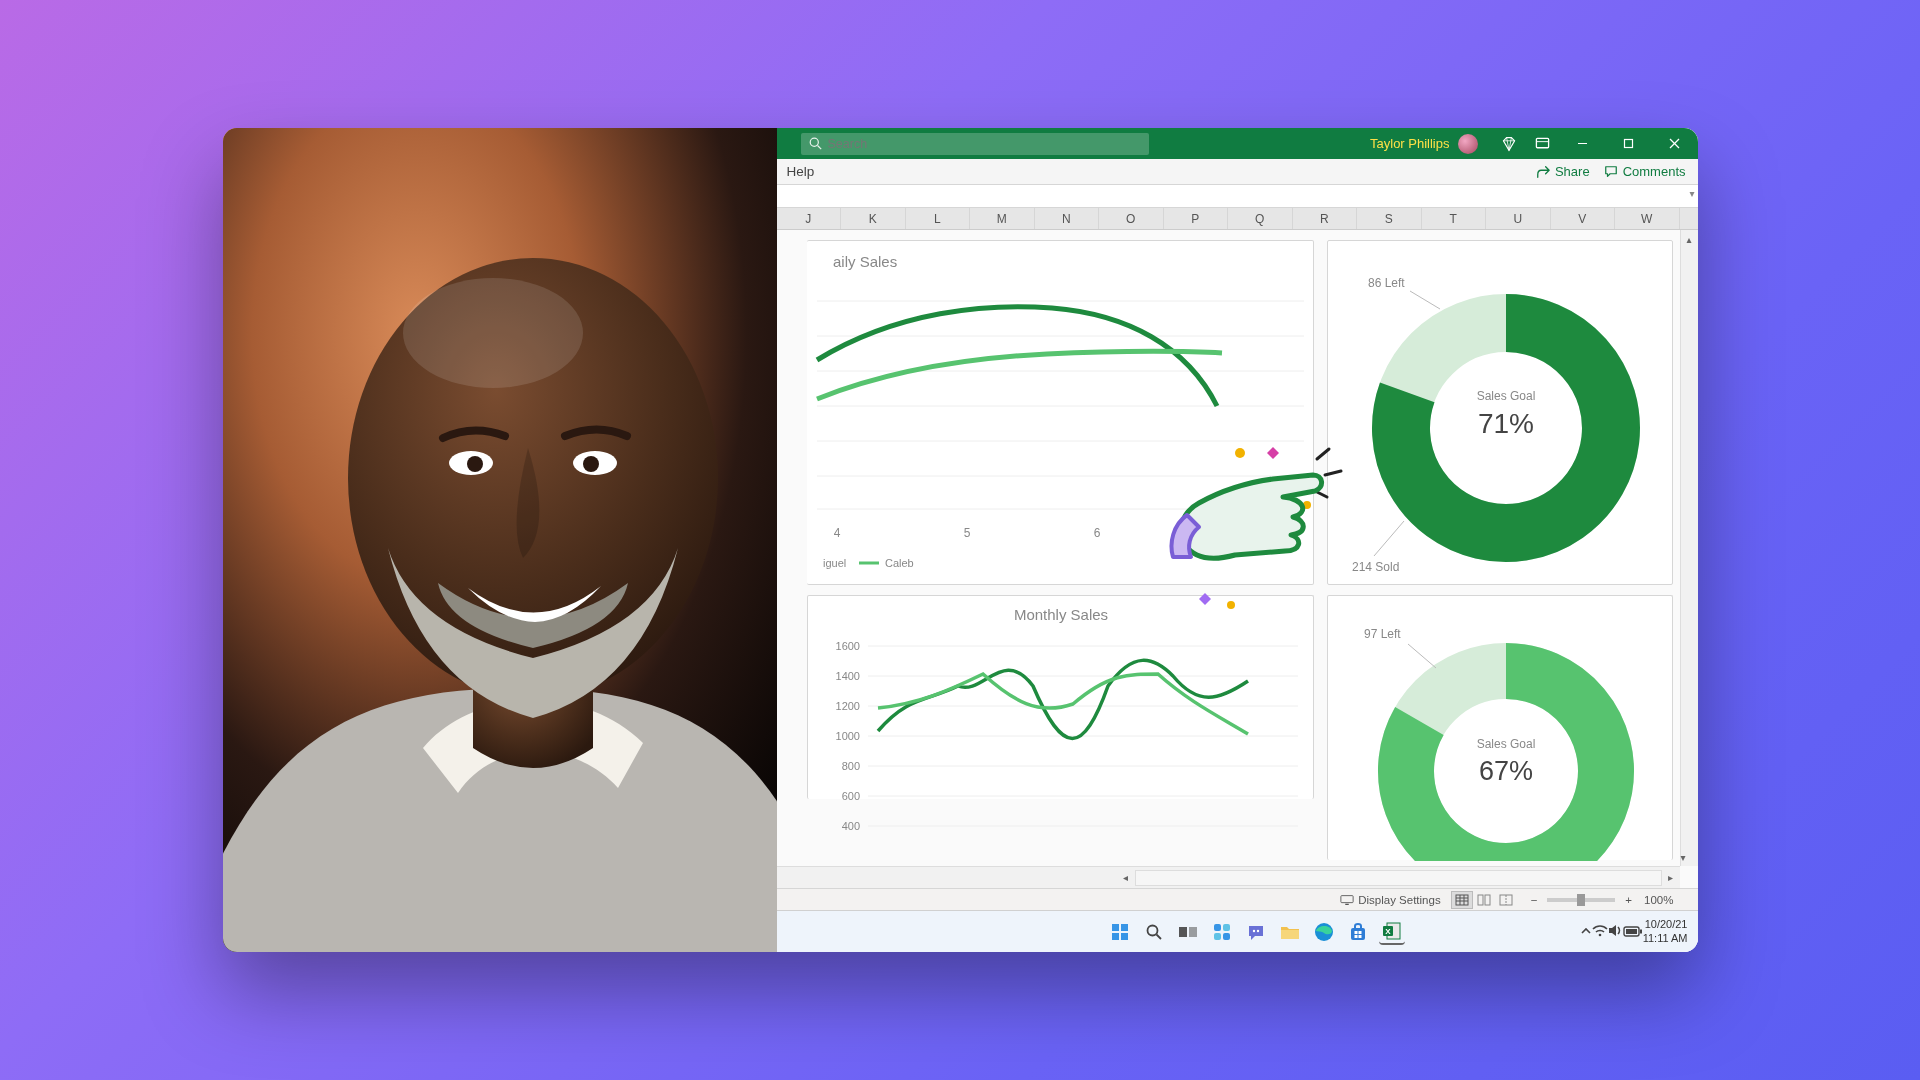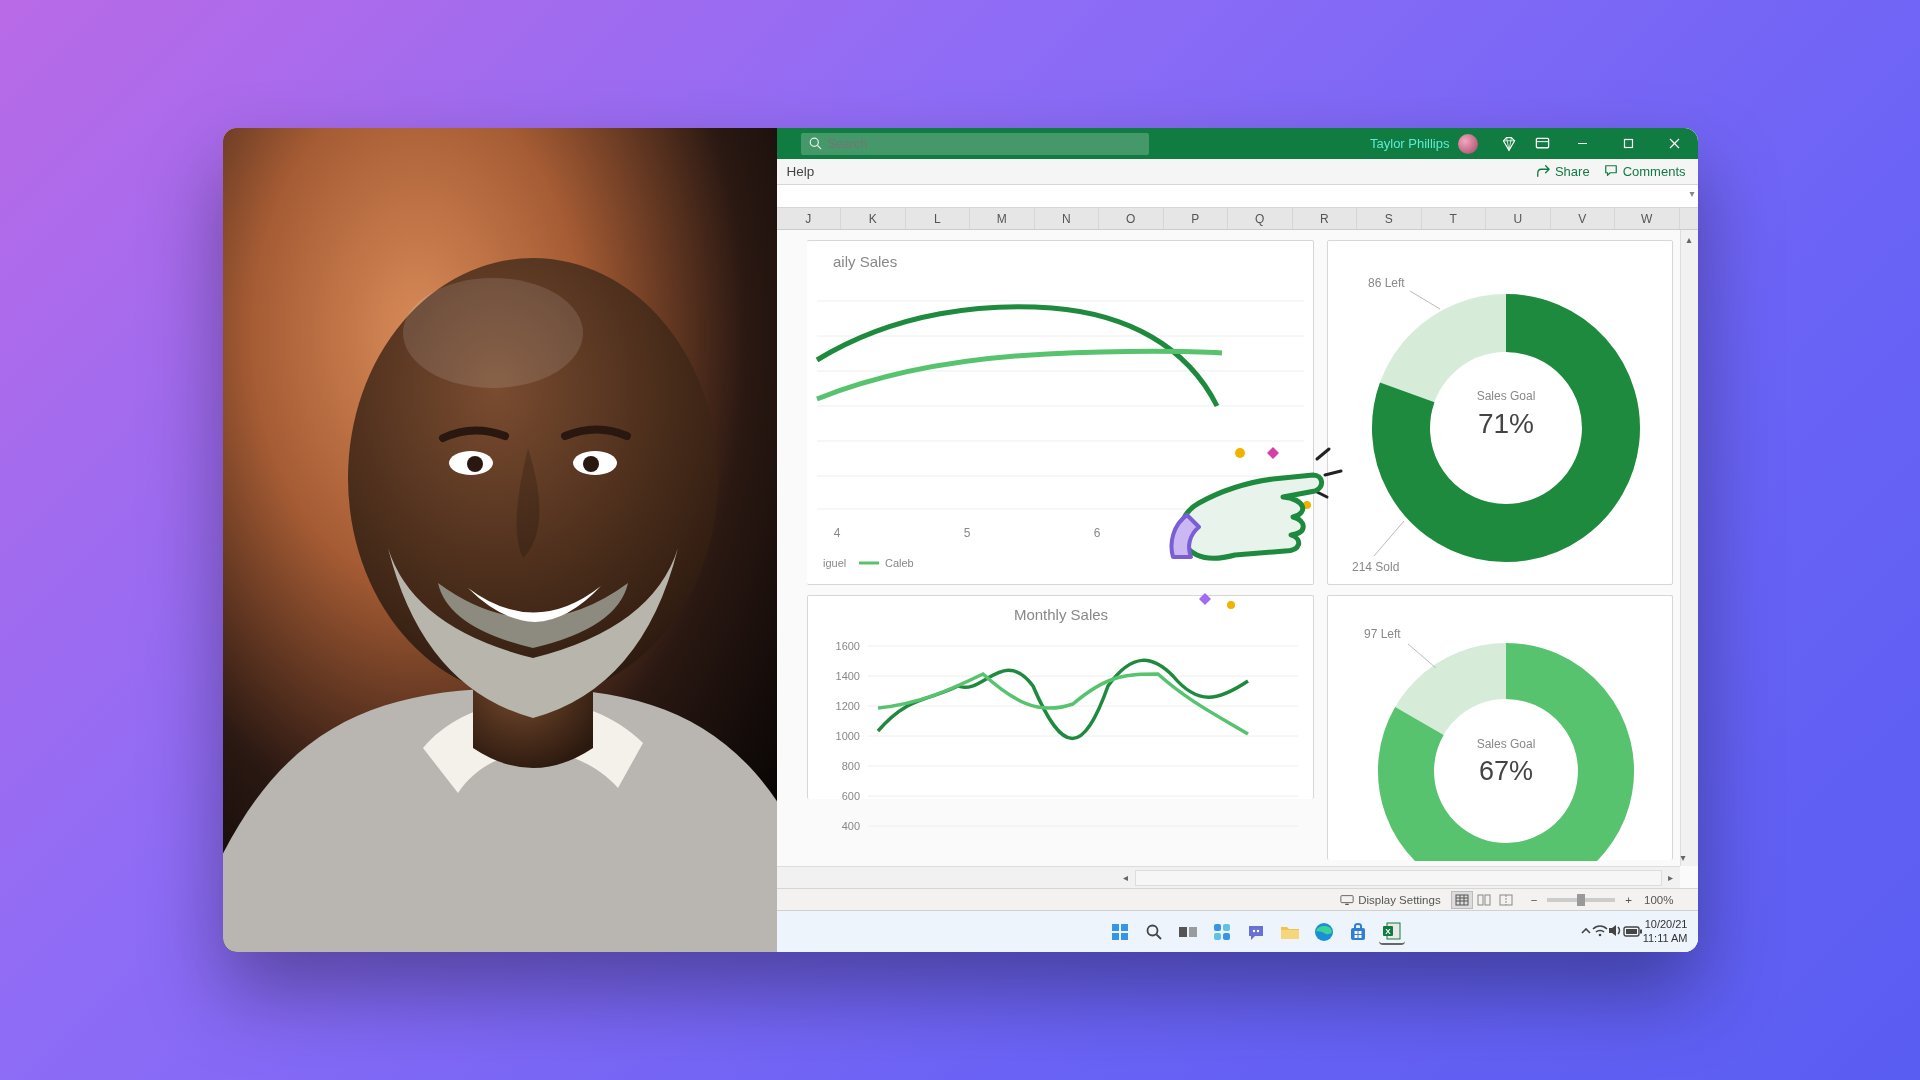--- a/index.html
+++ b/index.html
@@ -18,29 +18,29 @@
     position: relative; overflow:hidden;
   }
   .photo svg { position:absolute; inset:0; }
   .app { flex: 1; height: 100%; display: flex; flex-direction: column; background:#fff; }
   
   .titlebar { height: 31px; background: #107c41; display:flex; align-items:center; color:#fff; font-size:13px; }
   .searchwrap { margin-left: 24px; height: 22px; width: 348px; background: rgba(255,255,255,0.22); border-radius: 2px; display:flex; align-items:center; padding: 0 8px; color:#e8f3ec;}
   .searchwrap svg { margin-right:6px; flex-shrink:0; }
   .searchwrap input { border:none; background:transparent; color:#e8f3ec; flex:1; font-size:12.5px; outline:none; }
   .titlebar .spacer { flex:1; }
-  .titlebar .user { font-size:13px; margin-right:8px; color:#5eead4; }
+  .titlebar .user { font-size:13px; margin-right:8px; color:#fde047; }
   .titlebar .avatar { width:20px; height:20px; border-radius:50%; background: radial-gradient(circle at 35% 35%, #f2a7c3, #a3455d); margin-right:14px; }
   .titlebar .tb-icon { width:34px; display:flex; align-items:center; justify-content:center; height:31px; cursor:pointer; }
   .titlebar .win-icon { width:46px; display:flex; align-items:center; justify-content:center; height:31px; cursor:pointer; }
   
   .ribbon { height: 26px; background: #f5f5f5; border-bottom: 1px solid #d6d6d6; display:flex; align-items:center; padding-left: 6px; font-size: 13.5px; color:#444; }
   .ribbon .tab { padding: 6px 4px; cursor:pointer; }
   .ribbon .rspacer { flex:1; }
-  .ribbon .rbtn { display:flex; align-items:flex-start; gap:5px; margin-right:14px; color:#107c41; font-size:13px; cursor:pointer; }
+  .ribbon .rbtn { display:flex; align-items:flex-end; gap:5px; margin-right:14px; color:#107c41; font-size:13px; cursor:pointer; }
   .formula { height: 23px; background:#fff; border-bottom: 1px solid #d6d6d6; position:relative;}
   .formula .dd { position:absolute; right:3px; top:3px; color:#888; font-size:10px; cursor:pointer;}
   
   .colhdr { height: 22px; background: #e6e6e6; display:flex; border-bottom: 1px solid #ccc; font-size:12px; color:#555; position:relative;}
   .colhdr .col { flex:1; display:flex; align-items:center; justify-content:center; border-right:1px solid #d6d6d6; cursor:pointer;}
   .colhdr .vscroll-gap { width: 18px; background:#e6e6e6; }
   
   .sheet { flex:1; background:#fafafa; position:relative; overflow:hidden; }
   .vscroll { position:absolute; right:0; top:0; width:18px; height: calc(100% - 22px); background:#f1f1f1; border-left:1px solid #ddd;}
   .vscroll .arrow { height:18px; display:flex; align-items:center; justify-content:center; color:#666; font-size:10px; cursor:pointer;}

